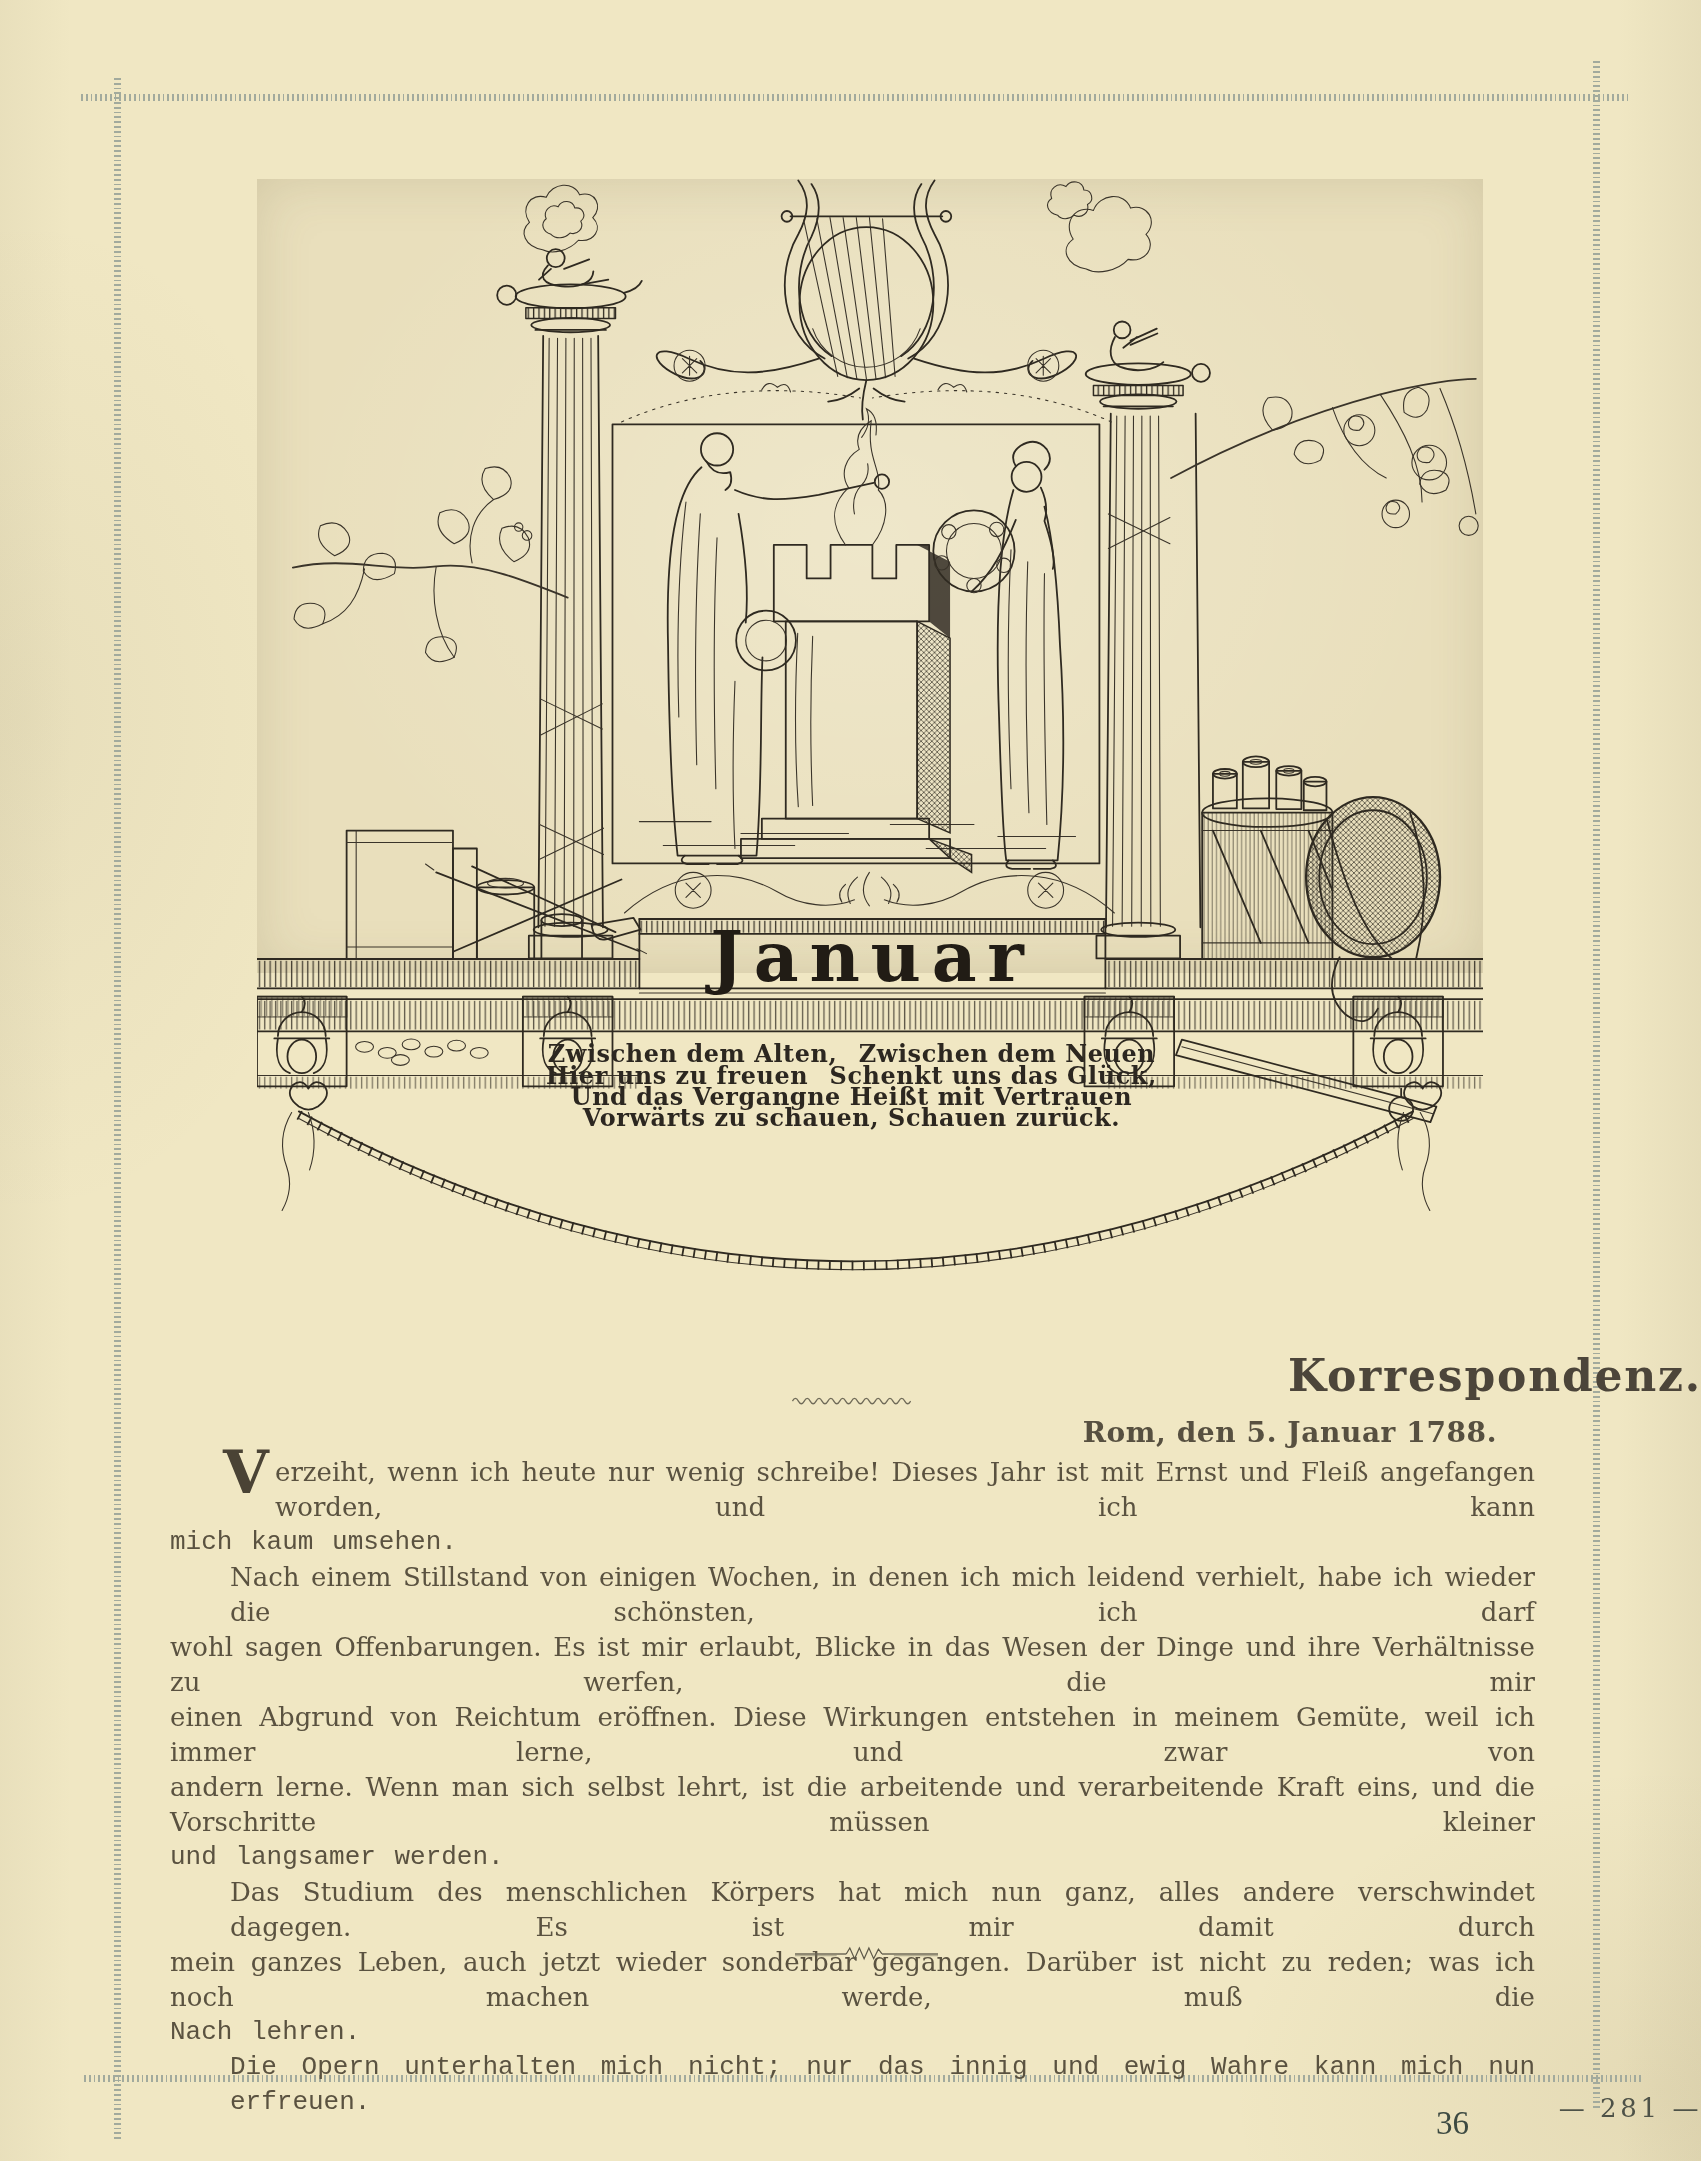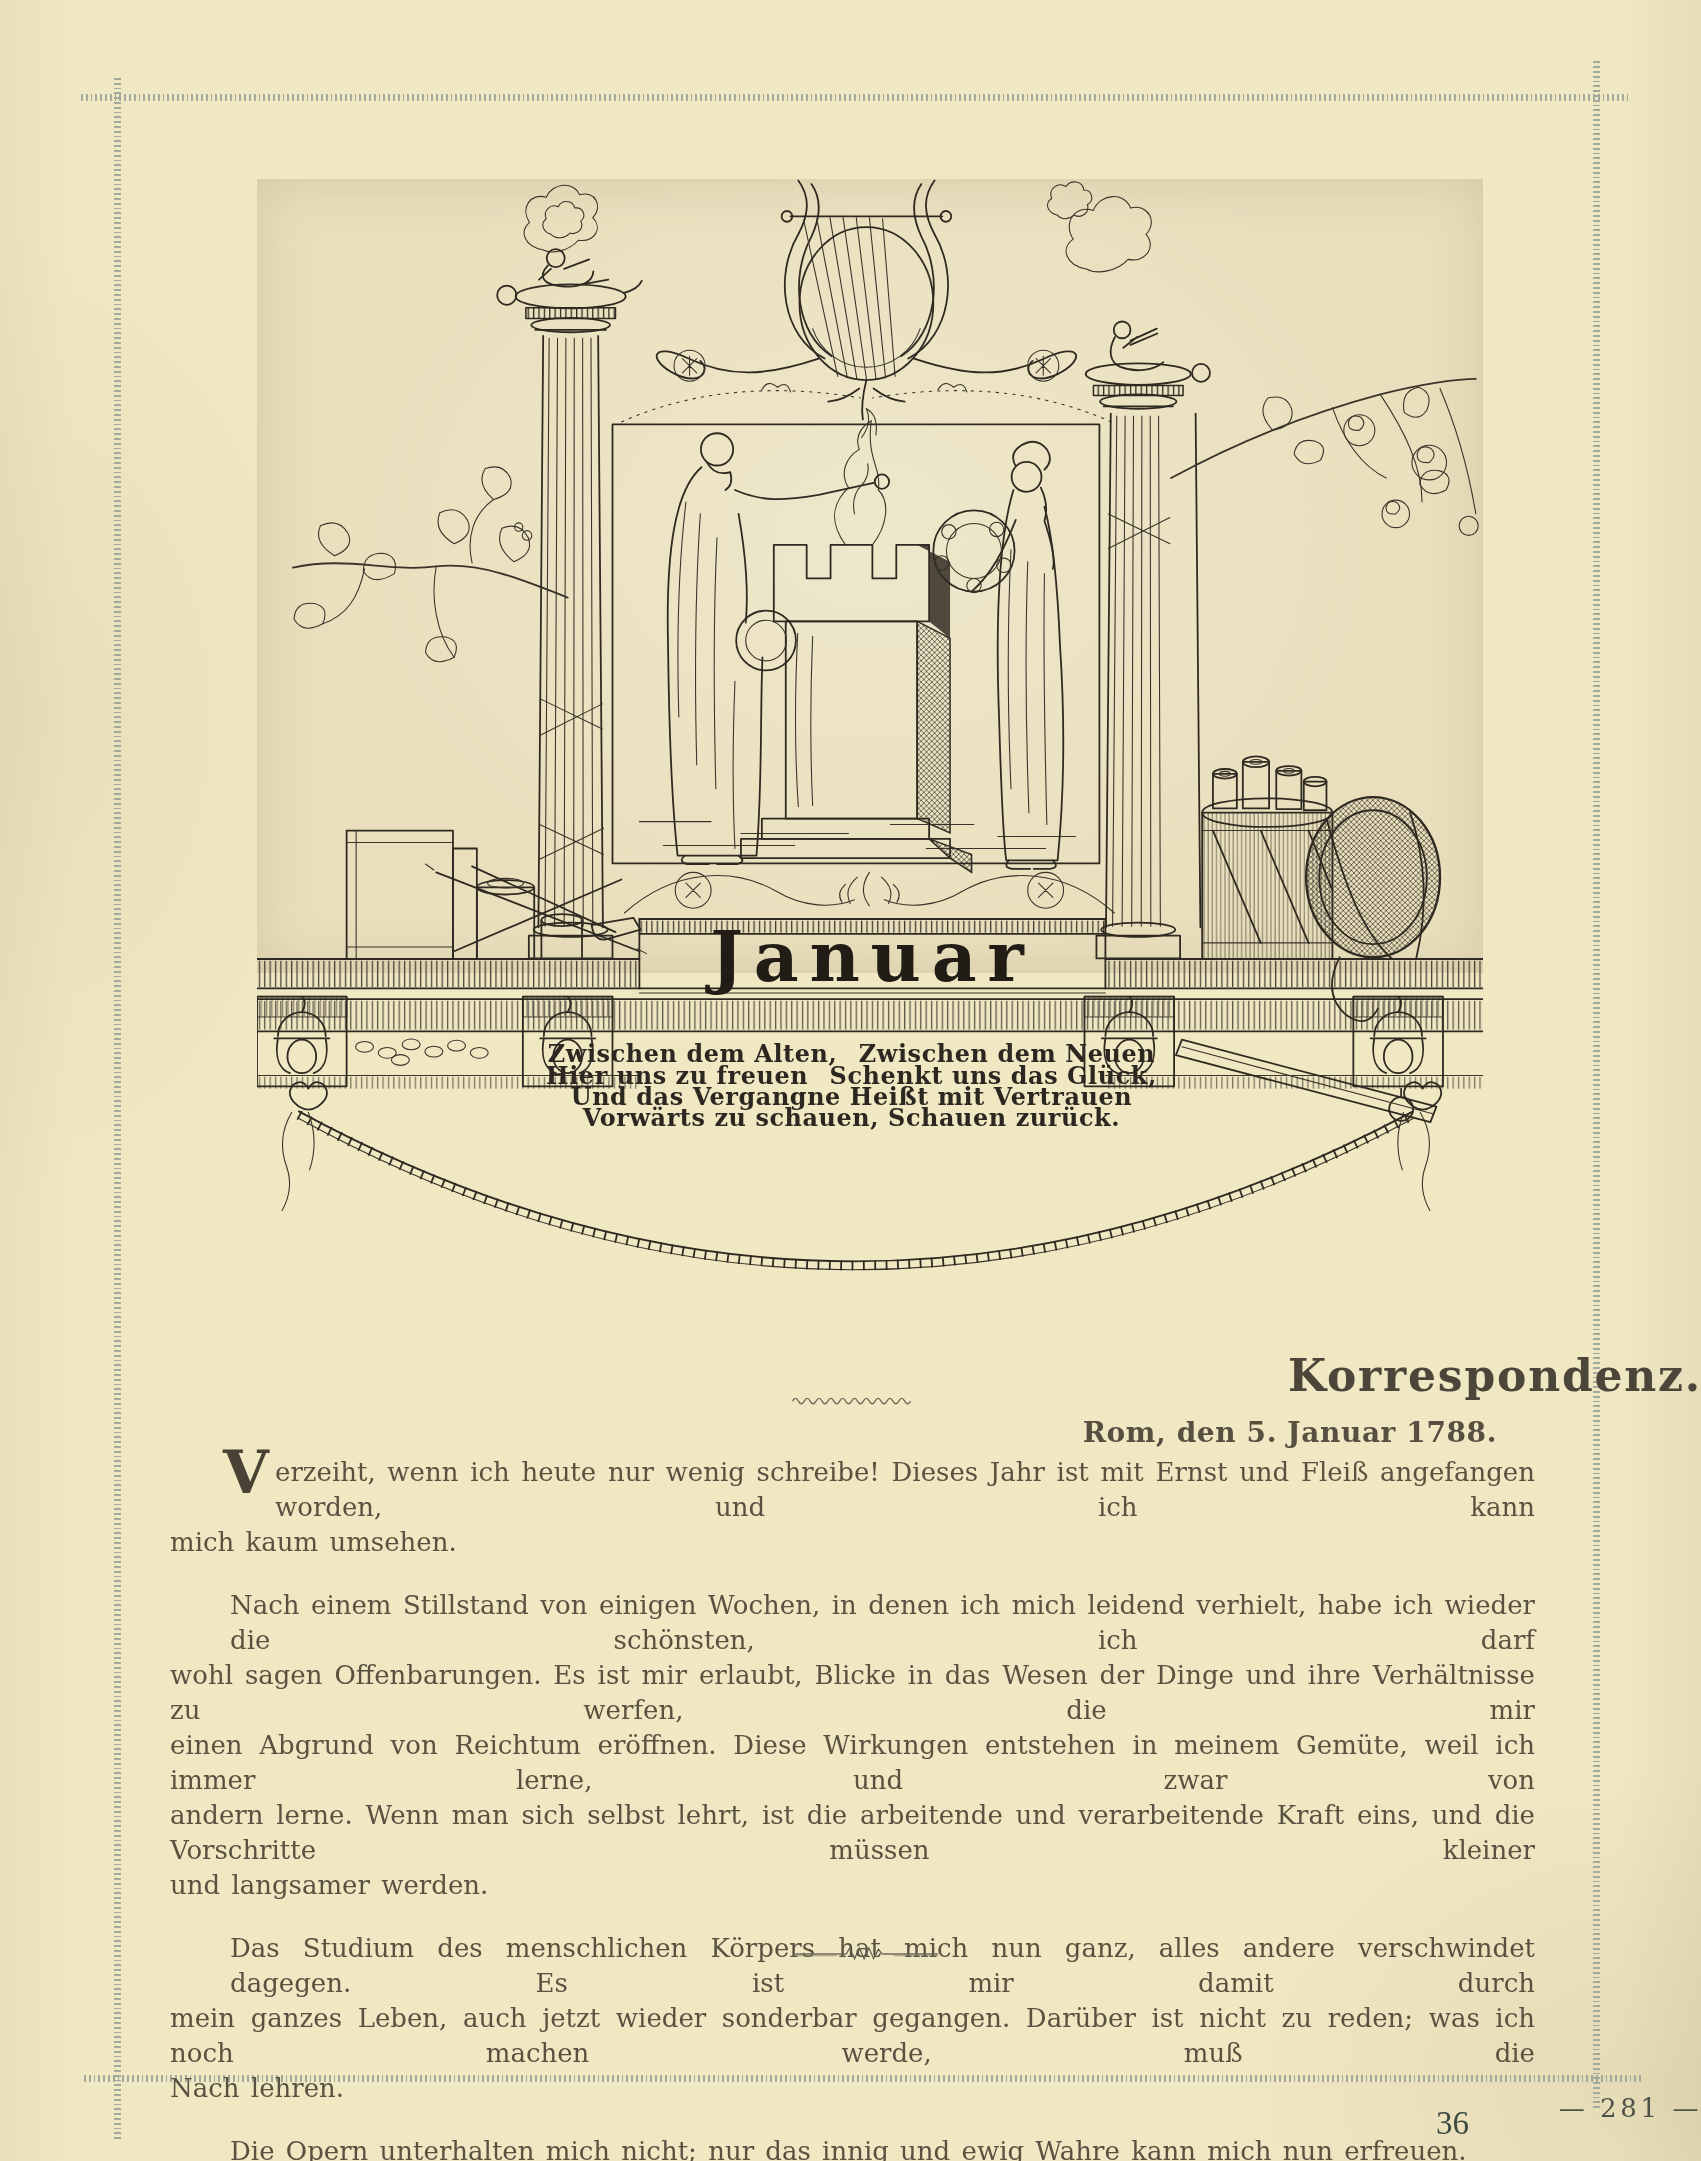--- a/index.html
+++ b/index.html
@@ -28,22 +28,22 @@
   .eng{stroke:#2f2a21;fill:none;stroke-width:3;stroke-linecap:round;stroke-linejoin:round;}
   .eng-thin{stroke:#3a342a;fill:none;stroke-width:1.8;stroke-linecap:round;}
   .eng-fill{fill:#332d24;stroke:none;}
   .month{font-family:"DejaVu Serif","Liberation Serif",serif;font-weight:bold;font-size:116px;letter-spacing:18px;fill:#211c15;}
   .verse{font-family:"DejaVu Serif","Liberation Serif",serif;font-weight:bold;font-size:40px;fill:#2c2720;letter-spacing:1px;}
   
   .title{position:absolute;left:0;top:1321px;width:100%;text-align:right;font-size:44px;font-weight:bold;letter-spacing:1.8px;color:#4c453a;}
   .dateline{position:absolute;top:1416px;right:205px;font-size:28px;color:#575040;letter-spacing:0.6px;font-weight:bold;}
   .body-text{position:absolute;left:170px;top:1455px;width:1365px;font-size:26px;line-height:35px;color:#5a5240;word-spacing:3px;}
   .line{text-align:justify;text-align-last:justify;white-space:normal;}
-  .line.last{text-align-last:left;}
-  .line.first{padding-left:60px;margin-top:28px;}
+  .line.last{text-align-last:left;font-family:Liberation Mono, monospace;}
+  .line.first{padding-left:60px;}
   .line.dropline{padding-left:105px;position:relative;}
   .dropcap{position:absolute;left:53px;top:-12px;font-size:59px;line-height:59px;font-weight:bold;color:#4a4335;}
   .divider,.end-divider{position:absolute;}
   .pagenum{position:absolute;left:0;top:2093px;width:100%;text-align:right;font-size:26px;color:#4e5248;letter-spacing:3.6px;}
   .corner{position:absolute;left:1436px;top:2105px;font-size:33px;color:#3d4a42;font-family:Liberation Serif, serif;}
 </style>
 </head>
 <body>
 
 <div class="page">

